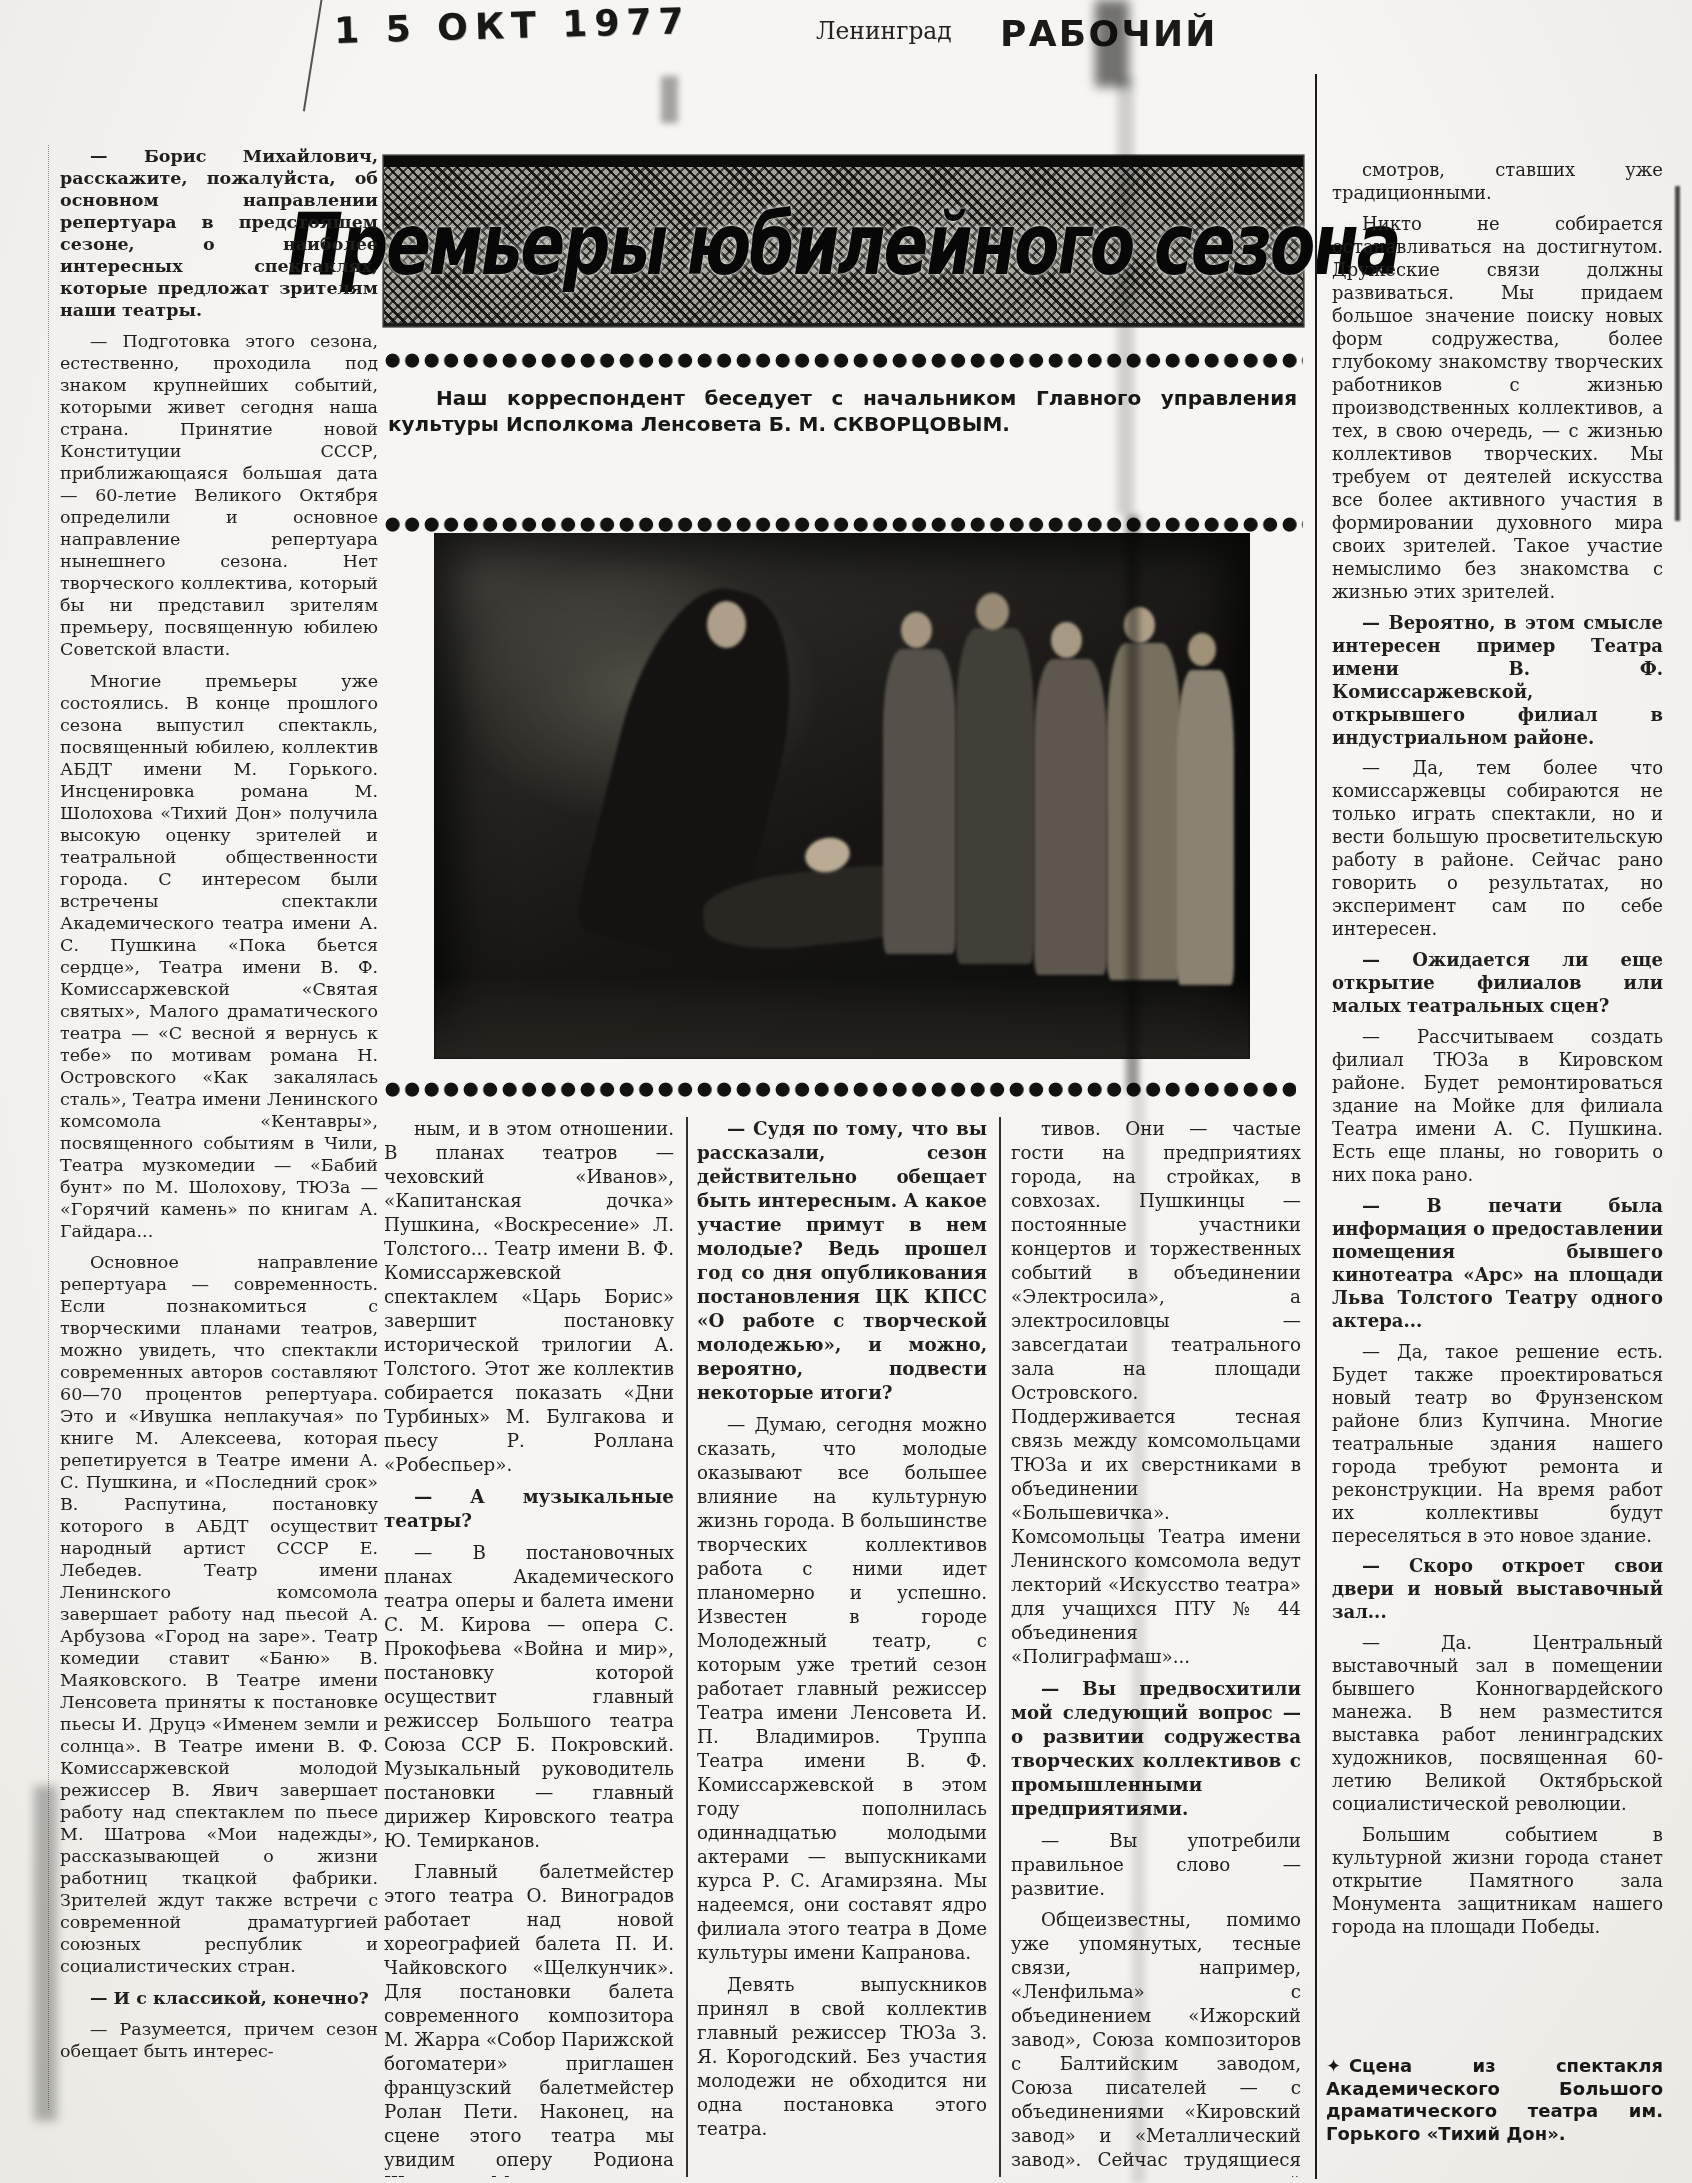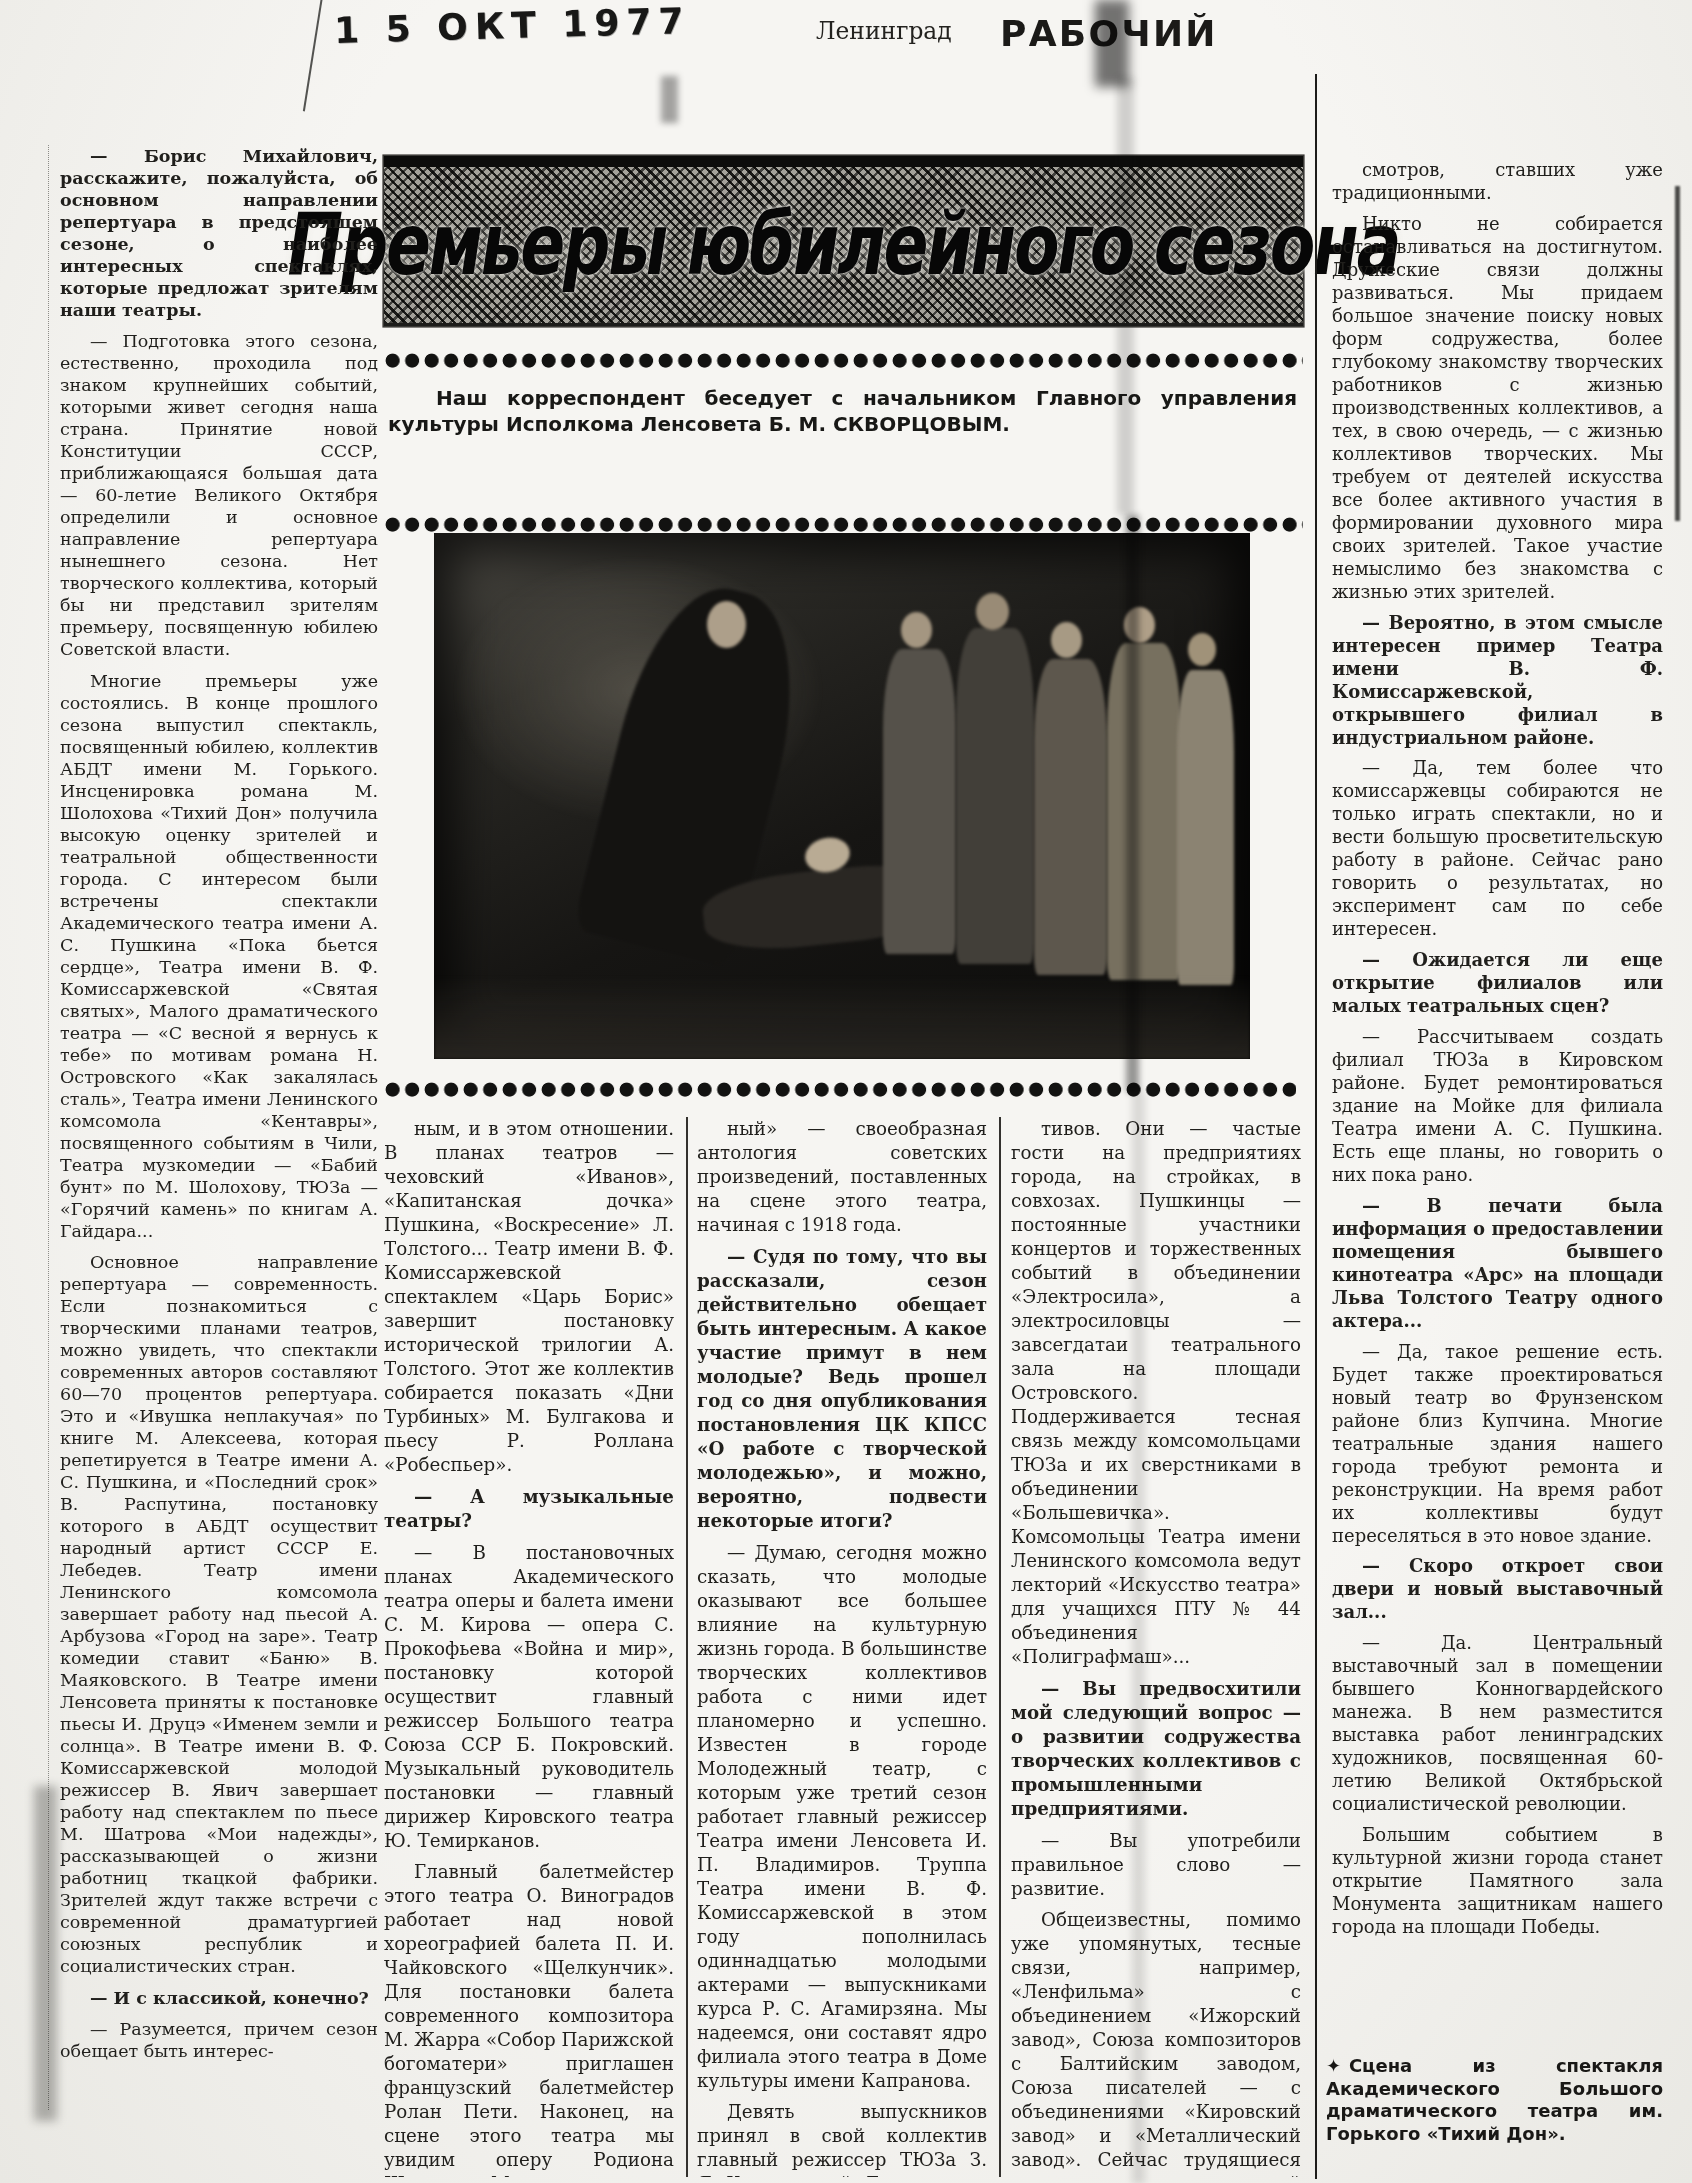--- a/index.html
+++ b/index.html
@@ -151,21 +151,20 @@
 <div class="abs colwrap">
   <div class="col c1">
     <p>ным, и в этом отношении. В планах театров — чеховский «Иванов», «Капитанская дочка» Пушкина, «Воскресение» Л. Толстого... Театр имени В. Ф. Комиссаржевской спектаклем «Царь Борис» завершит постановку исторической трилогии А. Толстого. Этот же коллектив собирается показать «Дни Турбиных» М. Булгакова и пьесу Р. Роллана «Робеспьер».</p>
     <p class="q">— А музыкальные театры?</p>
     <p>— В постановочных планах Академического театра оперы и балета имени С. М. Кирова — опера С. Прокофьева «Война и мир», постановку которой осуществит главный режиссер Большого театра Союза ССР Б. Покровский. Музыкальный руководитель постановки — главный дирижер Кировского театра Ю. Темирканов.</p>
     <p>Главный балетмейстер этого театра О. Виноградов работает над новой хореографией балета П. И. Чайковского «Щелкунчик». Для постановки балета современного композитора М. Жарра «Собор Парижской богоматери» приглашен французский балетмейстер Ролан Пети. Наконец, на сцене этого театра мы увидим оперу Родиона Щедрина «Мертвые души».</p>
 
   </div>
   <div class="vrule" style="left:302px;"></div>
   <div class="col c2">
-    <p>ный» — своеобразная антология советских произведений, поставленных на сцене этого театра, начиная с 1918 года.</p>
     <p class="q">— Судя по тому, что вы рассказали, сезон действительно обещает быть интересным. А какое участие примут в нем молодые? Ведь прошел год со дня опубликования постановления ЦК КПСС «О работе с творческой молодежью», и можно, вероятно, подвести некоторые итоги?</p>
     <p>— Думаю, сегодня можно сказать, что молодые оказывают все большее влияние на культурную жизнь города. В большинстве творческих коллективов работа с ними идет планомерно и успешно. Известен в городе Молодежный театр, с которым уже третий сезон работает главный режиссер Театра имени Ленсовета И. П. Владимиров. Труппа Театра имени В. Ф. Комиссаржевской в этом году пополнилась одиннадцатью молодыми актерами — выпускниками курса Р. С. Агамирзяна. Мы надеемся, они составят ядро филиала этого театра в Доме культуры имени Капранова.</p>
     <p>Девять выпускников принял в свой коллектив главный режиссер ТЮЗа З. Я. Корогодский. Без участия молодежи не обходится ни одна постановка этого театра.</p>
 
   </div>
   <div class="vrule" style="left:615px;"></div>
   <div class="col c3">
     <p>тивов. Они — частые гости на предприятиях города, на стройках, в совхозах. Пушкинцы — постоянные участники концертов и торжественных событий в объединении «Электросила», а электросиловцы — завсегдатаи театрального зала на площади Островского. Поддерживается тесная связь между комсомольцами ТЮЗа и их сверстниками в объединении «Большевичка». Комсомольцы Театра имени Ленинского комсомола ведут лекторий «Искусство театра» для учащихся ПТУ № 44 объединения «Полиграфмаш»...</p>
     <p class="q">— Вы предвосхитили мой следующий вопрос — о развитии содружества творческих коллективов с промышленными предприятиями.</p>
     <p>— Вы употребили правильное слово — развитие.</p>

